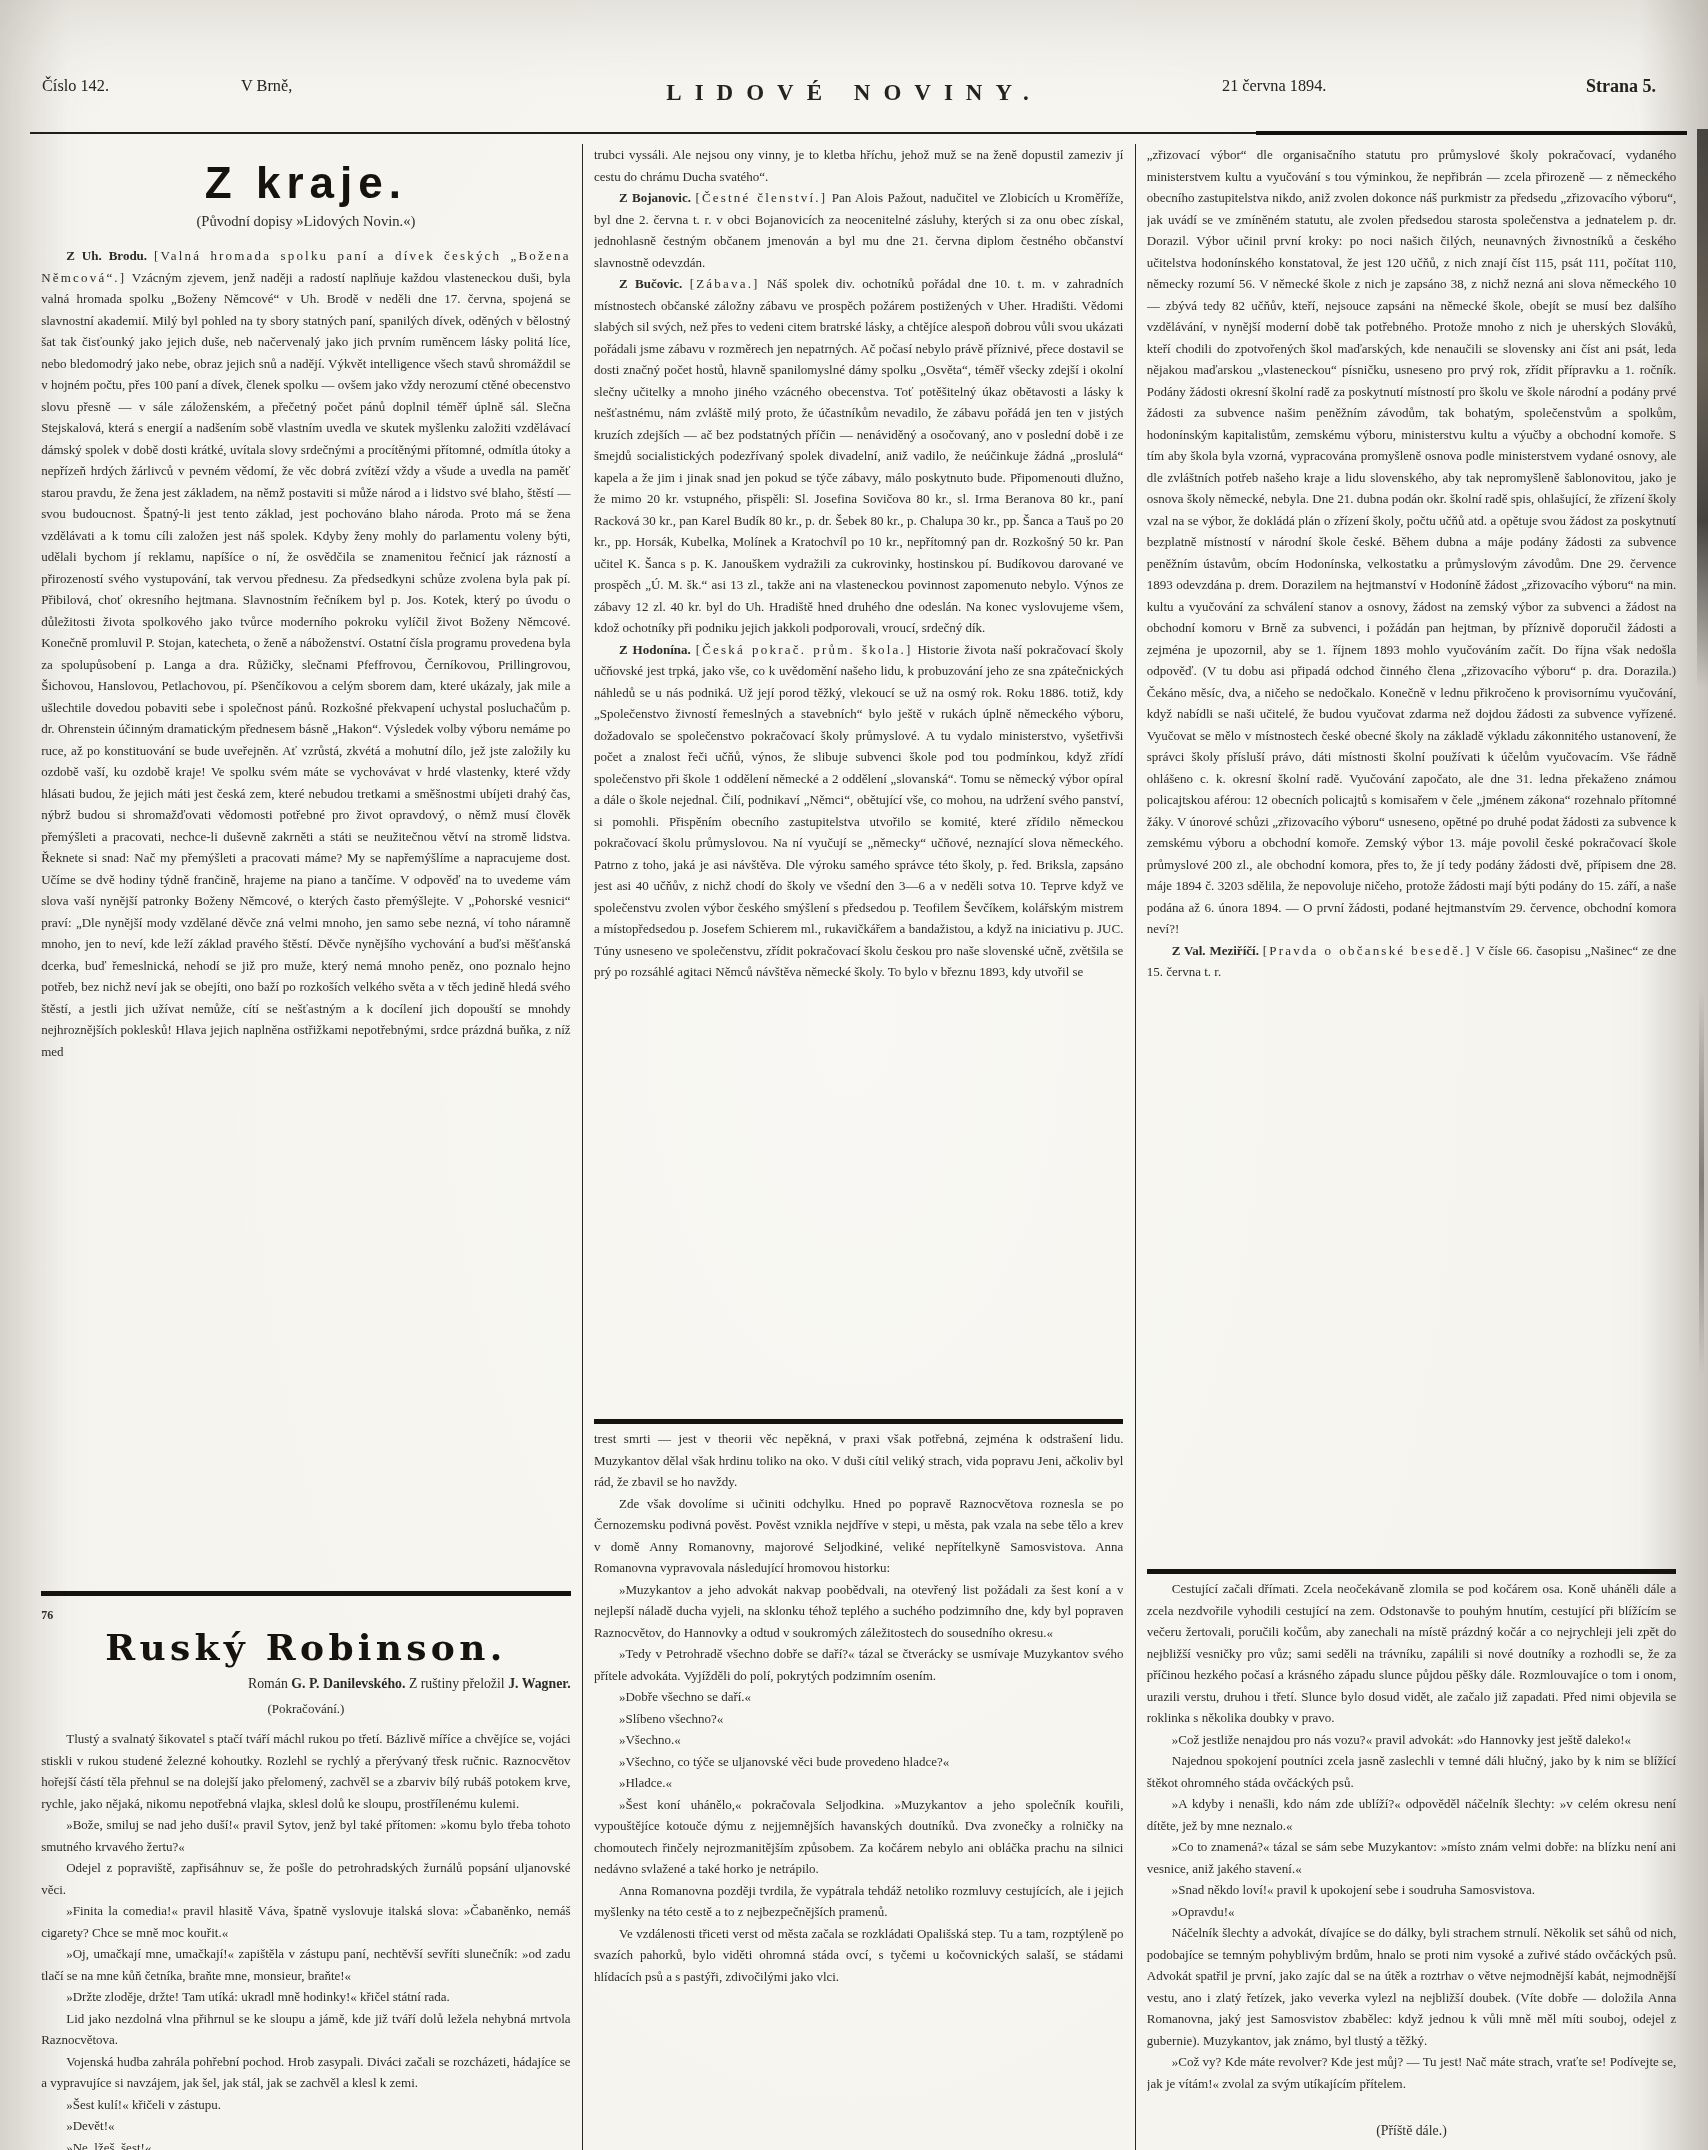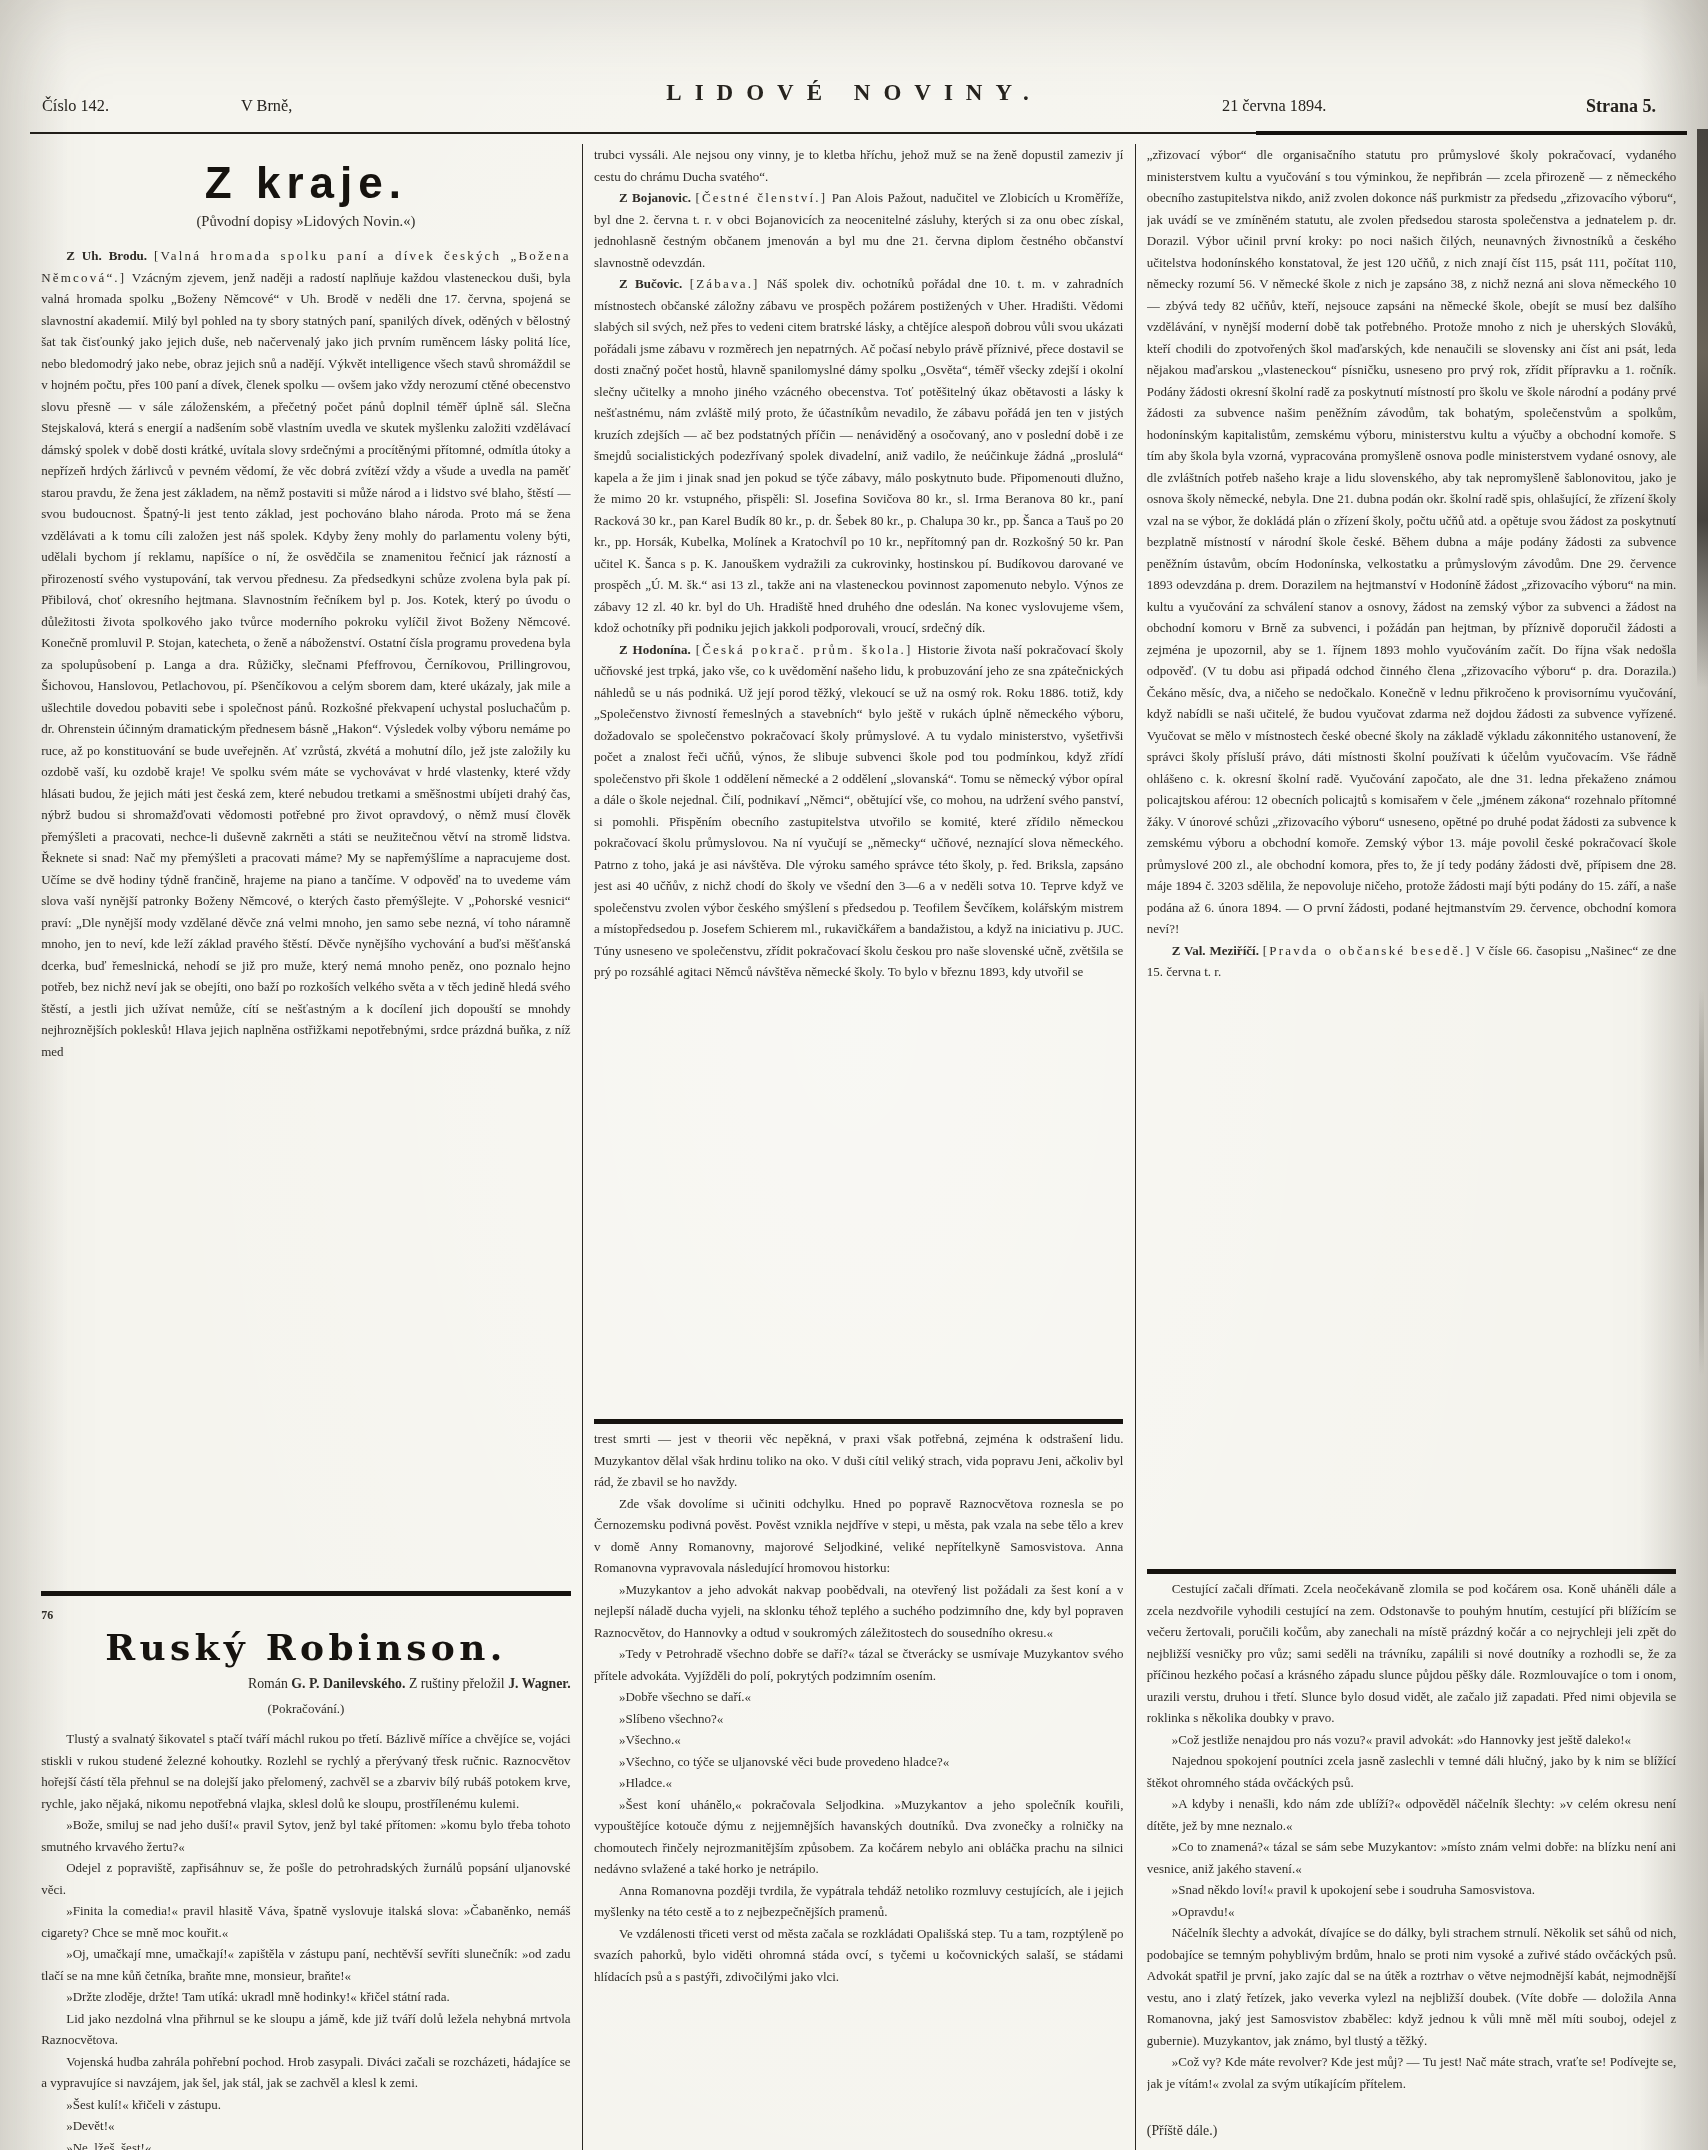--- a/index.html
+++ b/index.html
@@ -11,21 +11,21 @@
     overflow:hidden;
   }
   .page{
     position:absolute;inset:0;
     background:
       radial-gradient(ellipse at 50% 40%, rgba(255,255,255,.35), rgba(0,0,0,0) 60%),
       linear-gradient(90deg, rgba(90,82,66,.10), rgba(0,0,0,0) 4%, rgba(0,0,0,0) 96%, rgba(70,62,50,.18));
     box-shadow: inset 0 0 95px rgba(84,74,58,.22);
   }
   
-  .mast span{position:absolute;top:96px;white-space:nowrap;font-size:16.3px;color:#26231e;}
+  .mast span{position:absolute;top:76px;white-space:nowrap;font-size:16.3px;color:#26231e;}
   .mast .issue{left:42px;}
   .mast .place{left:241px;}
   .mast .nptitle{left:50%;transform:translateX(-50%);font-size:23px;letter-spacing:13px;font-weight:bold;top:80px;}
   .mast .npdate{left:1222px;}
   .mast .nppage{left:1542px;font-weight:bold;font-size:18px;margin-left:44px;}
   .head-rule{position:absolute;top:132px;left:30px;right:20.6px;height:2.2px;background:#211e19;}
   .head-rule .thick{position:absolute;right:0;top:-1.3px;width:26%;height:4.7px;background:#14110d;}
   
   .cols{
     position:absolute;top:144px;left:30px;right:20.6px;bottom:0;
@@ -52,21 +52,21 @@
   .kraje-sub{text-align:center;font-size:14.6px;line-height:19px;margin-bottom:14.6px;}
   .fe-number{font-size:12px;font-weight:bold;margin:7.7px 0 4.3px;}
   .fe-title{
     margin:2.6px 0 7.7px;text-align:center;
     font-family:"DejaVu Serif",serif;font-weight:bold;
     font-size:36px;line-height:40px;letter-spacing:4.3px;color:#16130f;
   }
   .fe-byline{text-align:right;font-size:13.8px;line-height:18px;margin-bottom:6.9px;}
   .fe-byline b{font-weight:bold;}
   .fe-note{text-align:center;font-size:13px;line-height:17px;margin-bottom:11.2px;}
-  .fe-end{text-align:left;font-size:13.8px;margin-top:26px;}
+  .fe-end{text-align:center;font-size:13.8px;margin-top:26px;}
   .edge-right{
     position:absolute;right:0;top:129px;width:11.2px;height:559px;
     background:linear-gradient(#1a1713, #4a4236 40%, #1a1713 70%, rgba(0,0,0,0));
     opacity:.75;
   }
   .edge-right2{
     position:absolute;right:4.3px;top:989px;width:5.2px;height:387px;
     background:linear-gradient(rgba(0,0,0,0), #3a332a, rgba(0,0,0,0));
     opacity:.5;
   }

